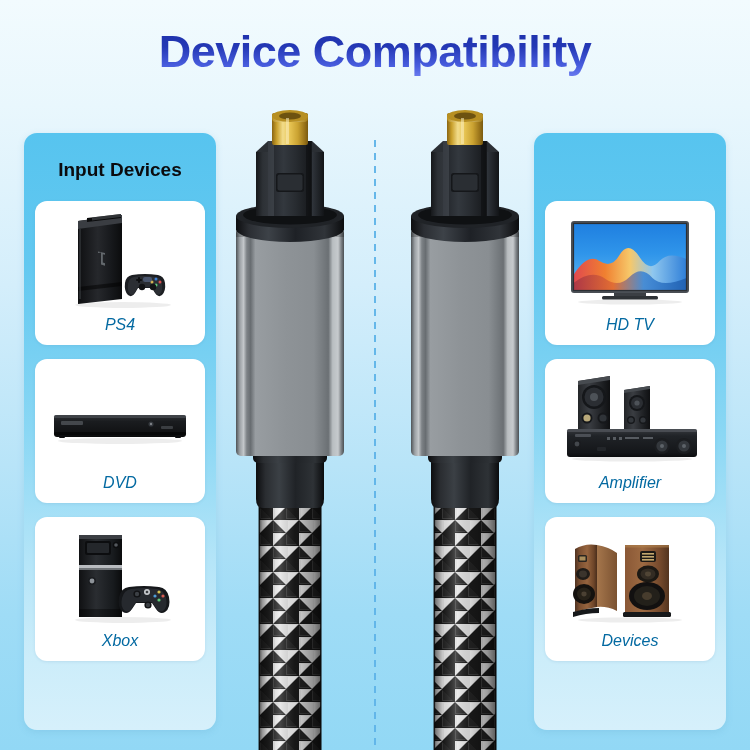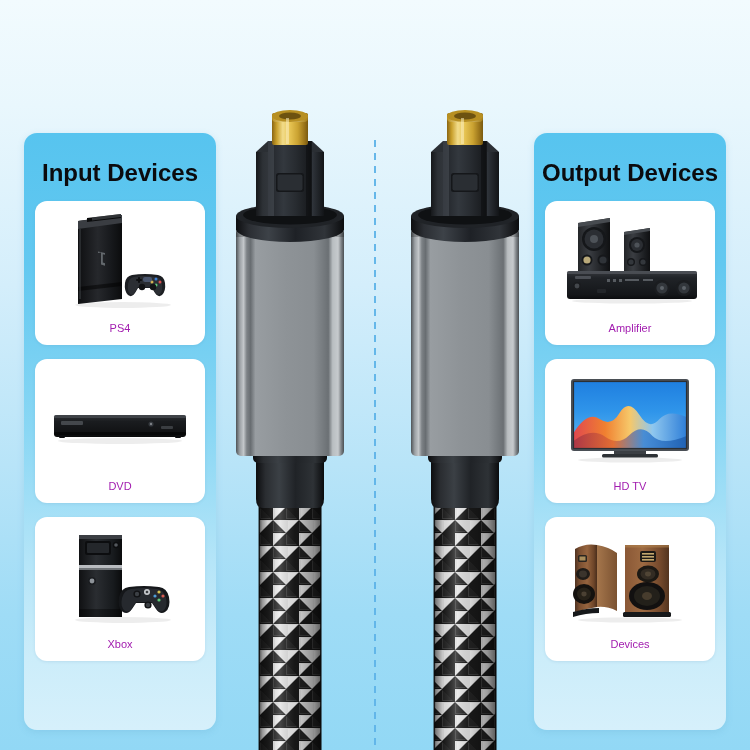--- a/index.html
+++ b/index.html
@@ -30,42 +30,43 @@
   
   .panel{
     position:absolute;top:133px;width:192px;height:597px;border-radius:13px;
     background:linear-gradient(180deg,#57c4ef 0%,#62c8f0 22%,#8ad7f4 50%,#b5e5f8 72%,#ccedfa 88%,#d6f0fb 100%);
     box-shadow:0 2px 7px rgba(80,150,190,.18);
   }
   .panel.left{left:24px;}
   .panel.right{left:534px;}
   .panel-title{
     position:absolute;left:0;top:26px;width:100%;text-align:center;
-    font-size:24px;font-weight:bold;color:#0b0b0e;
+    font-size:19px;font-weight:bold;color:#0b0b0e;
   }
   .cards{position:absolute;left:11px;top:68px;width:170px;}
   .card{
     width:170px;height:144px;background:#fff;border-radius:12px;margin-bottom:14px;
     box-shadow:0 1px 3px rgba(70,130,170,.14);
     display:flex;flex-direction:column;align-items:center;justify-content:flex-end;
     position:relative;overflow:hidden;
   }
   .card-art{position:absolute;left:0;top:4px;width:170px;height:106px;}
   .card-label{
-    font-size:11px;color:#a21caf;margin-bottom:11px;position:relative;z-index:2;
+    font-size:16px;color:#0369a1;margin-bottom:11px;position:relative;z-index:2;font-style:italic;
   }
 
   
   .cable{position:absolute;left:0;top:0;width:750px;height:750px;}
 </style>
 </head>
 <body>
 
 <div class="stage">
 
+  <div class="title">Device Compatibility</div>
 
   <div class="divider"></div>
 
   <svg class="cable" viewBox="0 0 750 750">
     <defs>
       <linearGradient id="gold" x1="0" y1="0" x2="1" y2="0">
         <stop offset="0" stop-color="#8a6512"></stop>
         <stop offset="0.13" stop-color="#c9a02c"></stop>
         <stop offset="0.3" stop-color="#f2dc8a"></stop>
         <stop offset="0.5" stop-color="#e6c352"></stop>
@@ -323,22 +324,55 @@
           </g>
           <ellipse cx="88" cy="99" rx="48" ry="3" fill="#000" opacity=".07"></ellipse>
         </svg>
         <div class="card-label">Xbox</div>
       </div>
 
     </div>
   </div>
 
   <div class="panel right">
-    <div class="panel-title">Output Devices</div>
     <div class="cards">
+
+      <div class="card">
+        <svg class="card-art" viewBox="0 0 170 106">
+          <defs>
+            <linearGradient id="tvsky" x1="0" y1="0" x2="0" y2="1">
+              <stop offset="0" stop-color="#1f7fe0"></stop>
+                <stop offset=".45" stop-color="#2f95ea"></stop>
+              <stop offset="1" stop-color="#63b9f2"></stop>
+            </linearGradient>
+            <linearGradient id="tvwave" x1="0" y1="0" x2="1" y2="0">
+              <stop offset="0" stop-color="#e0484f"></stop>
+                <stop offset=".28" stop-color="#f08030"></stop>
+              <stop offset=".5" stop-color="#f6c86a"></stop>
+                <stop offset=".7" stop-color="#8fc7ef"></stop>
+              <stop offset="1" stop-color="#2f7fd8"></stop>
+            </linearGradient>
+            <linearGradient id="tvwave2" x1="0" y1="0" x2="1" y2="0">
+              <stop offset="0" stop-color="#a93546"></stop>
+                <stop offset=".35" stop-color="#e06a33"></stop>
+              <stop offset=".62" stop-color="#3f88d6"></stop>
+                <stop offset="1" stop-color="#1f5fb0"></stop>
+            </linearGradient>
+          </defs>
+          <rect x="26" y="16" width="118" height="72" rx="3" fill="#4a4f55"></rect>
+          <rect x="28.5" y="18.5" width="113" height="67" fill="url(#tvsky)"></rect>
+          <path d="M28.5 70 q14 -22 26 -14 q12 8 20 -6 q9 -15 20 2 q10 16 20 4 q9 -10 27 -2 v31 h-113 z" fill="url(#tvwave)"></path>
+          <path d="M28.5 78 q18 -14 32 -4 q13 9 24 -2 q12 -12 23 1 q10 10 34 0 v13 h-113 z" fill="url(#tvwave2)" opacity=".92"></path>
+          <rect x="28.5" y="18.5" width="113" height="67" fill="none" stroke="#2b2f34" stroke-width="1.2"></rect>
+          <rect x="69" y="88" width="32" height="4" fill="#3b3f44"></rect>
+          <rect x="57" y="91" width="56" height="3.5" rx="1.5" fill="#2e3236"></rect>
+          <ellipse cx="85" cy="97" rx="52" ry="2.6" fill="#000" opacity=".07"></ellipse>
+        </svg>
+        <div class="card-label">HD TV</div>
+      </div>
 
       <div class="card">
         <svg class="card-art" viewBox="0 0 170 106">
           <defs>
             <linearGradient id="spkA" x1="0" y1="0" x2="1" y2="0">
               <stop offset="0" stop-color="#232528"></stop>
                 <stop offset=".35" stop-color="#3a3d42"></stop>
               <stop offset=".8" stop-color="#1b1d20"></stop>
                 <stop offset="1" stop-color="#0f1012"></stop>
             </linearGradient>
@@ -390,54 +424,20 @@
           <circle cx="139" cy="83" r="5.6" fill="#33373c"></circle>
           <circle cx="139" cy="83" r="2" fill="#5d6268"></circle>
           <ellipse cx="87" cy="96" rx="60" ry="2.6" fill="#000" opacity=".07"></ellipse>
         </svg>
         <div class="card-label">Amplifier</div>
       </div>
 
       <div class="card">
         <svg class="card-art" viewBox="0 0 170 106">
           <defs>
-            <linearGradient id="tvsky" x1="0" y1="0" x2="0" y2="1">
-              <stop offset="0" stop-color="#1f7fe0"></stop>
-                <stop offset=".45" stop-color="#2f95ea"></stop>
-              <stop offset="1" stop-color="#63b9f2"></stop>
-            </linearGradient>
-            <linearGradient id="tvwave" x1="0" y1="0" x2="1" y2="0">
-              <stop offset="0" stop-color="#e0484f"></stop>
-                <stop offset=".28" stop-color="#f08030"></stop>
-              <stop offset=".5" stop-color="#f6c86a"></stop>
-                <stop offset=".7" stop-color="#8fc7ef"></stop>
-              <stop offset="1" stop-color="#2f7fd8"></stop>
-            </linearGradient>
-            <linearGradient id="tvwave2" x1="0" y1="0" x2="1" y2="0">
-              <stop offset="0" stop-color="#a93546"></stop>
-                <stop offset=".35" stop-color="#e06a33"></stop>
-              <stop offset=".62" stop-color="#3f88d6"></stop>
-                <stop offset="1" stop-color="#1f5fb0"></stop>
-            </linearGradient>
-          </defs>
-          <rect x="26" y="16" width="118" height="72" rx="3" fill="#4a4f55"></rect>
-          <rect x="28.5" y="18.5" width="113" height="67" fill="url(#tvsky)"></rect>
-          <path d="M28.5 70 q14 -22 26 -14 q12 8 20 -6 q9 -15 20 2 q10 16 20 4 q9 -10 27 -2 v31 h-113 z" fill="url(#tvwave)"></path>
-          <path d="M28.5 78 q18 -14 32 -4 q13 9 24 -2 q12 -12 23 1 q10 10 34 0 v13 h-113 z" fill="url(#tvwave2)" opacity=".92"></path>
-          <rect x="28.5" y="18.5" width="113" height="67" fill="none" stroke="#2b2f34" stroke-width="1.2"></rect>
-          <rect x="69" y="88" width="32" height="4" fill="#3b3f44"></rect>
-          <rect x="57" y="91" width="56" height="3.5" rx="1.5" fill="#2e3236"></rect>
-          <ellipse cx="85" cy="97" rx="52" ry="2.6" fill="#000" opacity=".07"></ellipse>
-        </svg>
-        <div class="card-label">HD TV</div>
-      </div>
-
-      <div class="card">
-        <svg class="card-art" viewBox="0 0 170 106">
-          <defs>
             <linearGradient id="woodL" x1="0" y1="0" x2="1" y2="0">
               <stop offset="0" stop-color="#4f3322"></stop>
                 <stop offset=".2" stop-color="#7a4e30"></stop>
               <stop offset=".55" stop-color="#96643e"></stop>
                 <stop offset=".85" stop-color="#6e4529"></stop>
               <stop offset="1" stop-color="#4a2e1c"></stop>
             </linearGradient>
             <linearGradient id="woodR" x1="0" y1="0" x2="1" y2="0">
               <stop offset="0" stop-color="#8a5836"></stop>
                 <stop offset=".4" stop-color="#9d6a42"></stop>

